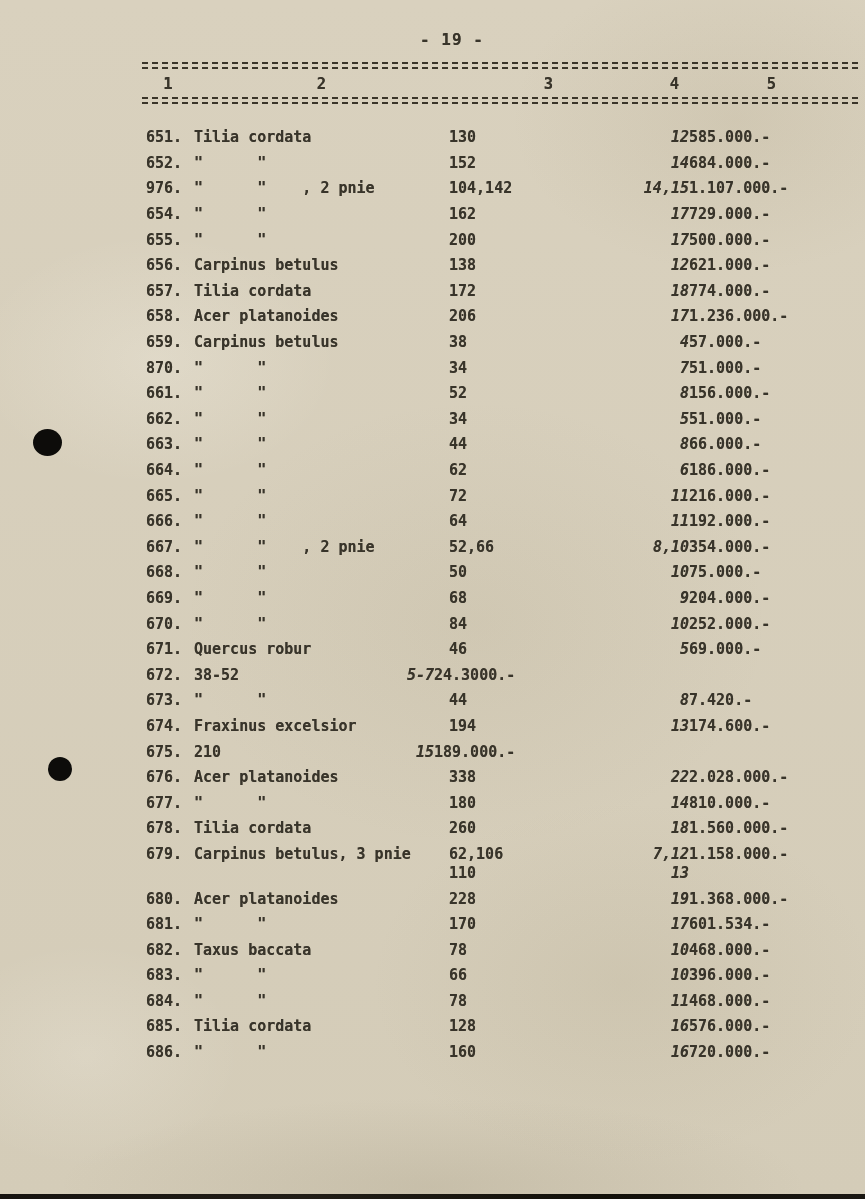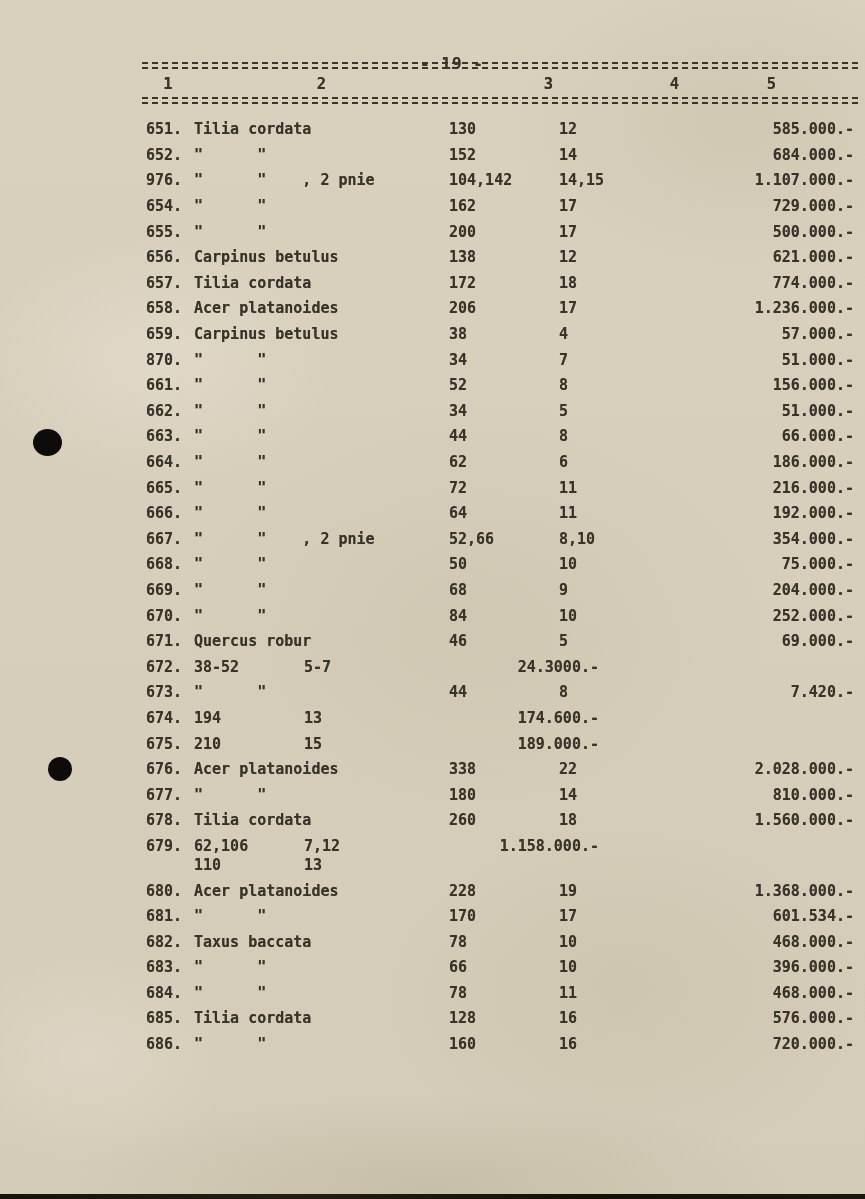--- a/index.html
+++ b/index.html
@@ -18,51 +18,50 @@
       radial-gradient(ellipse 360px 260px at 72% 82%, rgba(148,136,102,0.11), transparent 70%),
       radial-gradient(ellipse 220px 160px at 10% 88%, rgba(252,250,244,0.18), transparent 70%),
       radial-gradient(ellipse 500px 120px at 50% 99%, rgba(120,108,80,0.14), transparent 75%),
       linear-gradient(#d9d1be, #d4ccb8);
     color:#38342a;
   }
   .page-number {
     position:absolute; top:30px; left:397px; width:110px;
     text-align:center; font-size:16px; font-weight:700; letter-spacing:1px;
     text-shadow:0 0 0.5px rgba(40,36,28,0.6);
-    margin-top:24px;
   }
   .vtable { position:absolute; left:142px; top:62px; width:716px; }
   .rule {
     height:3px;
     border-top:2px dashed #3a3529;
     border-bottom:2px dashed #3a3529;
   }
   .hrow {
     display:flex; padding:6px 0 4px; font-size:15.5px; font-weight:700;
     text-shadow:0 0 0.5px rgba(40,36,28,0.6);
   }
   .hrow span { box-sizing:border-box; }
   .h1 { width:52px;  text-align:center; }
   .h2 { width:255px; text-align:center; }
   .h3 { width:110px; text-align:right; padding-right:6px; }
   .h4 { width:130px; text-align:right; padding-right:10px; }
   .h5 { width:165px; text-align:center; }
-  .tbody { margin-top:13px; }
+  .tbody { margin-top:21px; }
   .row {
     display:flex; align-items:flex-start;
     line-height:19px; padding:3.3px 0;
     font-size:15px; font-weight:600;
     text-shadow:0 0 0.5px rgba(45,40,30,0.55);
   }
   .c { box-sizing:border-box; }
   .no   { width:52px;  padding-left:4px; white-space:pre; }
   .name { width:255px; white-space:pre; }
   .n3   { width:110px; text-align:left; white-space:pre-line; }
-  .n4   { width:130px; white-space:pre-line; }
-  .n5   { width:165px; text-align:right; white-space:pre; }
+  .n4   { width:130px; text-align:right; white-space:pre-line;font-style:italic; }
+  .n5   { width:165px; white-space:pre; }
   .hole { position:absolute; background:#0d0c0a; border-radius:50%; }
   .hole-1 { left:33px; top:429px; width:29px; height:27px; }
   .hole-2 { left:48px; top:757px; width:24px; height:24px; }
   .bottom-edge {
     position:absolute; left:0; bottom:0; width:100%; height:5px;
     background:linear-gradient(90deg,#16130f 0%,#221e17 35%,#121009 70%,#1a1712 100%);
   }
 </style>
 </head>
 <body>
@@ -263,20 +262,21 @@
   <div class="row">
     <span class="c no">673.</span>
     <span class="c name">"      "</span>
     <span class="c n3">44</span>
     <span class="c n4">8</span>
     <span class="c n5">7.420.-</span>
   </div>
 
   <div class="row">
     <span class="c no">674.</span>
+    <span class="c name">Fraxinus excelsior</span>
     <span class="c n3">194</span>
     <span class="c n4">13</span>
     <span class="c n5">174.600.-</span>
   </div>
 
   <div class="row">
     <span class="c no">675.</span>
     <span class="c n3">210</span>
     <span class="c n4">15</span>
     <span class="c n5">189.000.-</span>
@@ -301,20 +301,21 @@
   <div class="row">
     <span class="c no">678.</span>
     <span class="c name">Tilia cordata</span>
     <span class="c n3">260</span>
     <span class="c n4">18</span>
     <span class="c n5">1.560.000.-</span>
   </div>
 
   <div class="row">
     <span class="c no">679.</span>
+    <span class="c name">Carpinus betulus, 3 pnie</span>
     <span class="c n3">62,106
 110</span>
     <span class="c n4">7,12
 13</span>
     <span class="c n5">1.158.000.-</span>
   </div>
 
   <div class="row">
     <span class="c no">680.</span>
     <span class="c name">Acer platanoides</span>

